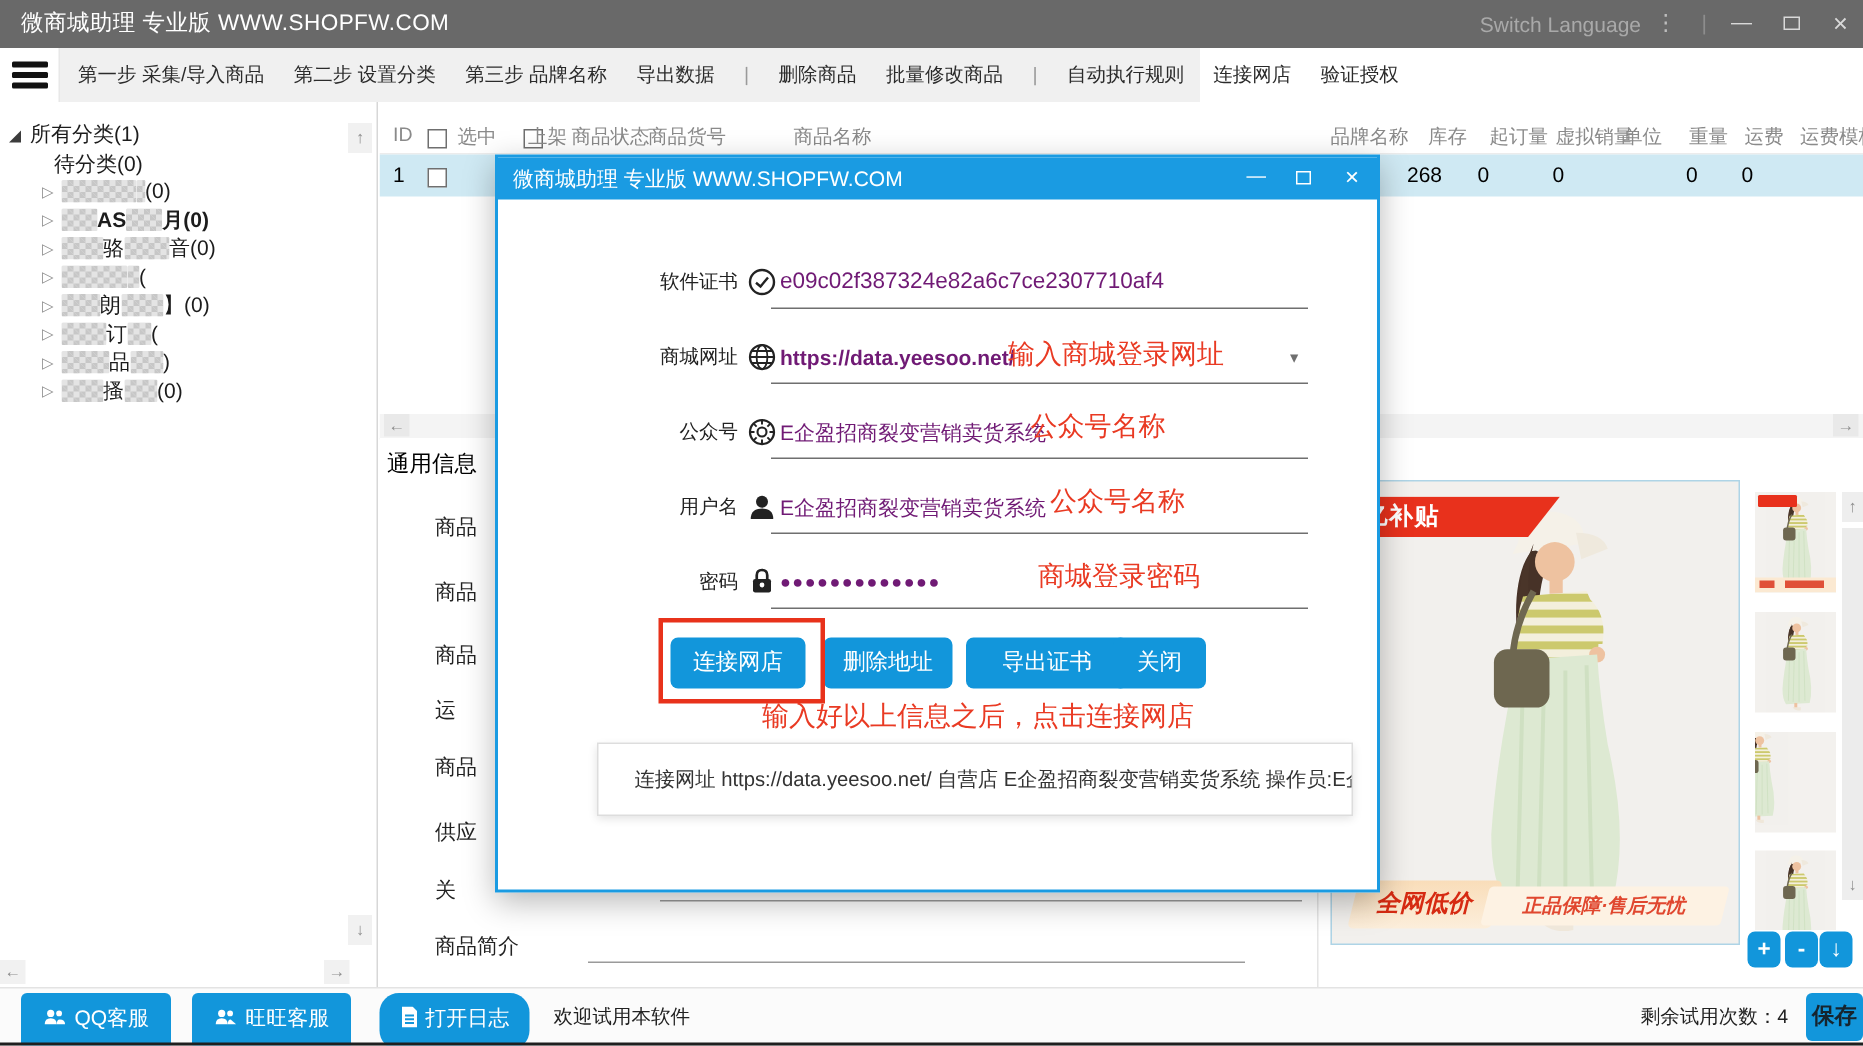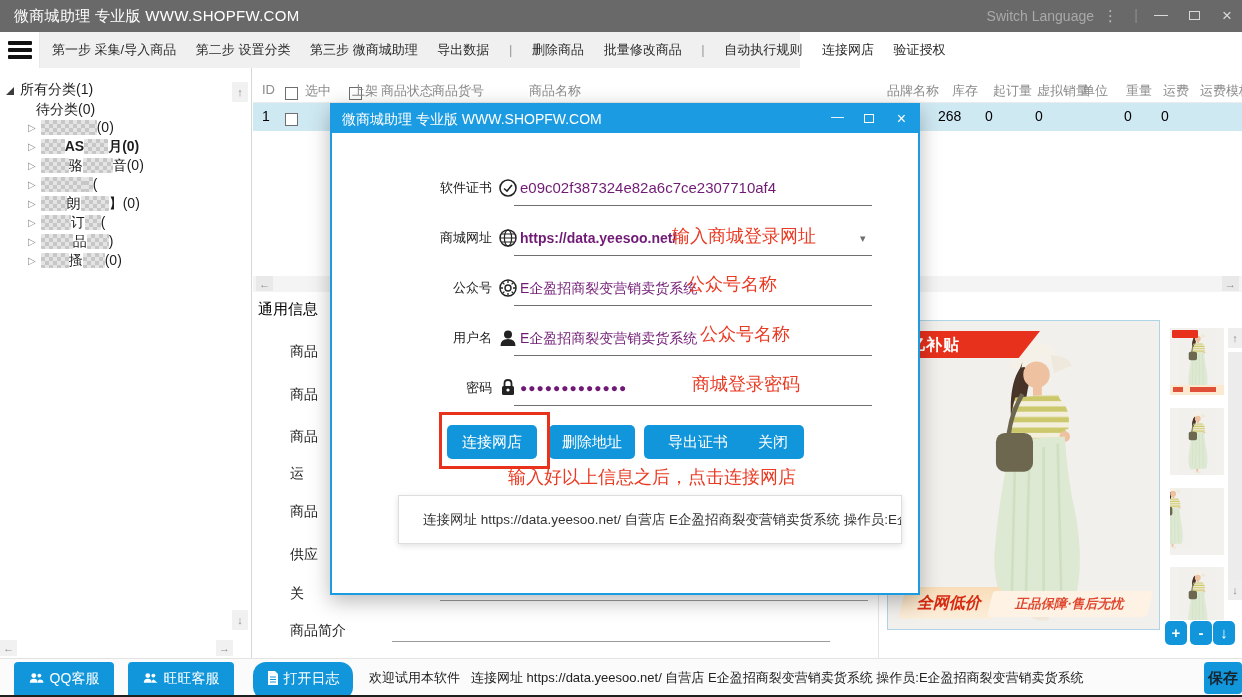--- a/index.html
+++ b/index.html
@@ -145,21 +145,21 @@
   <div class="menubar">
     <div class="gray"></div>
     <div class="hamburger">
         <i></i>
         <i></i>
         <i></i>
       </div>
     <div class="menu-items">
       <span class="mi">第一步 采集/导入商品</span>
       <span class="mi">第二步 设置分类</span>
-      <span class="mi">第三步 微商城助理</span>
+      <span class="mi">第三步 品牌名称</span>
       <span class="mi">导出数据</span>
       <span class="pipe">|</span>
       <span class="mi">删除商品</span>
       <span class="mi">批量修改商品</span>
       <span class="pipe">|</span>
       <span class="mi">自动执行规则</span>
       <span class="mi">连接网店</span>
       <span class="mi">验证授权</span>
     </div>
   </div>
@@ -323,21 +323,21 @@
           <path d="M11 13 Q11 9 13.5 9 Q18 13 18 13 Z" fill="#fff"></path>
         </svg><span>旺旺客服</span>
     </div>
     <div class="bbtn" style="left:253px;width:100px;border-radius:13px;">
       <svg width="12" height="14" viewBox="0 0 12 14">
           <path d="M1 0 H8 L11 3 V14 H1 Z" fill="#fff"></path>
           <path d="M3 6 H9 M3 8.5 H9 M3 11 H9" stroke="#1296db" stroke-width="1.2"></path>
         </svg><span>打开日志</span>
     </div>
     <span class="btext" style="left:369px;">欢迎试用本软件</span>
-    <span class="btext" style="left:471px;">连接网址 https://data.yeesoo.net/ 自营店 E企盈招商裂变营销卖货系统 操作员:E企盈招商裂变营销卖货系统</span>
+    <span class="btext trial" style="position:absolute;right:50px;">剩余试用次数：4</span>
     <div class="save-btn">保存</div>
   </div>
   <div class="winedge"></div>
 
   <div class="dialog">
     <div class="dlg-title">
       <span class="t">微商城助理 专业版 WWW.SHOPFW.COM</span>
       <span class="dlg-min">—</span>
       <span class="dlg-max"></span>
       <span class="dlg-close">×</span>

